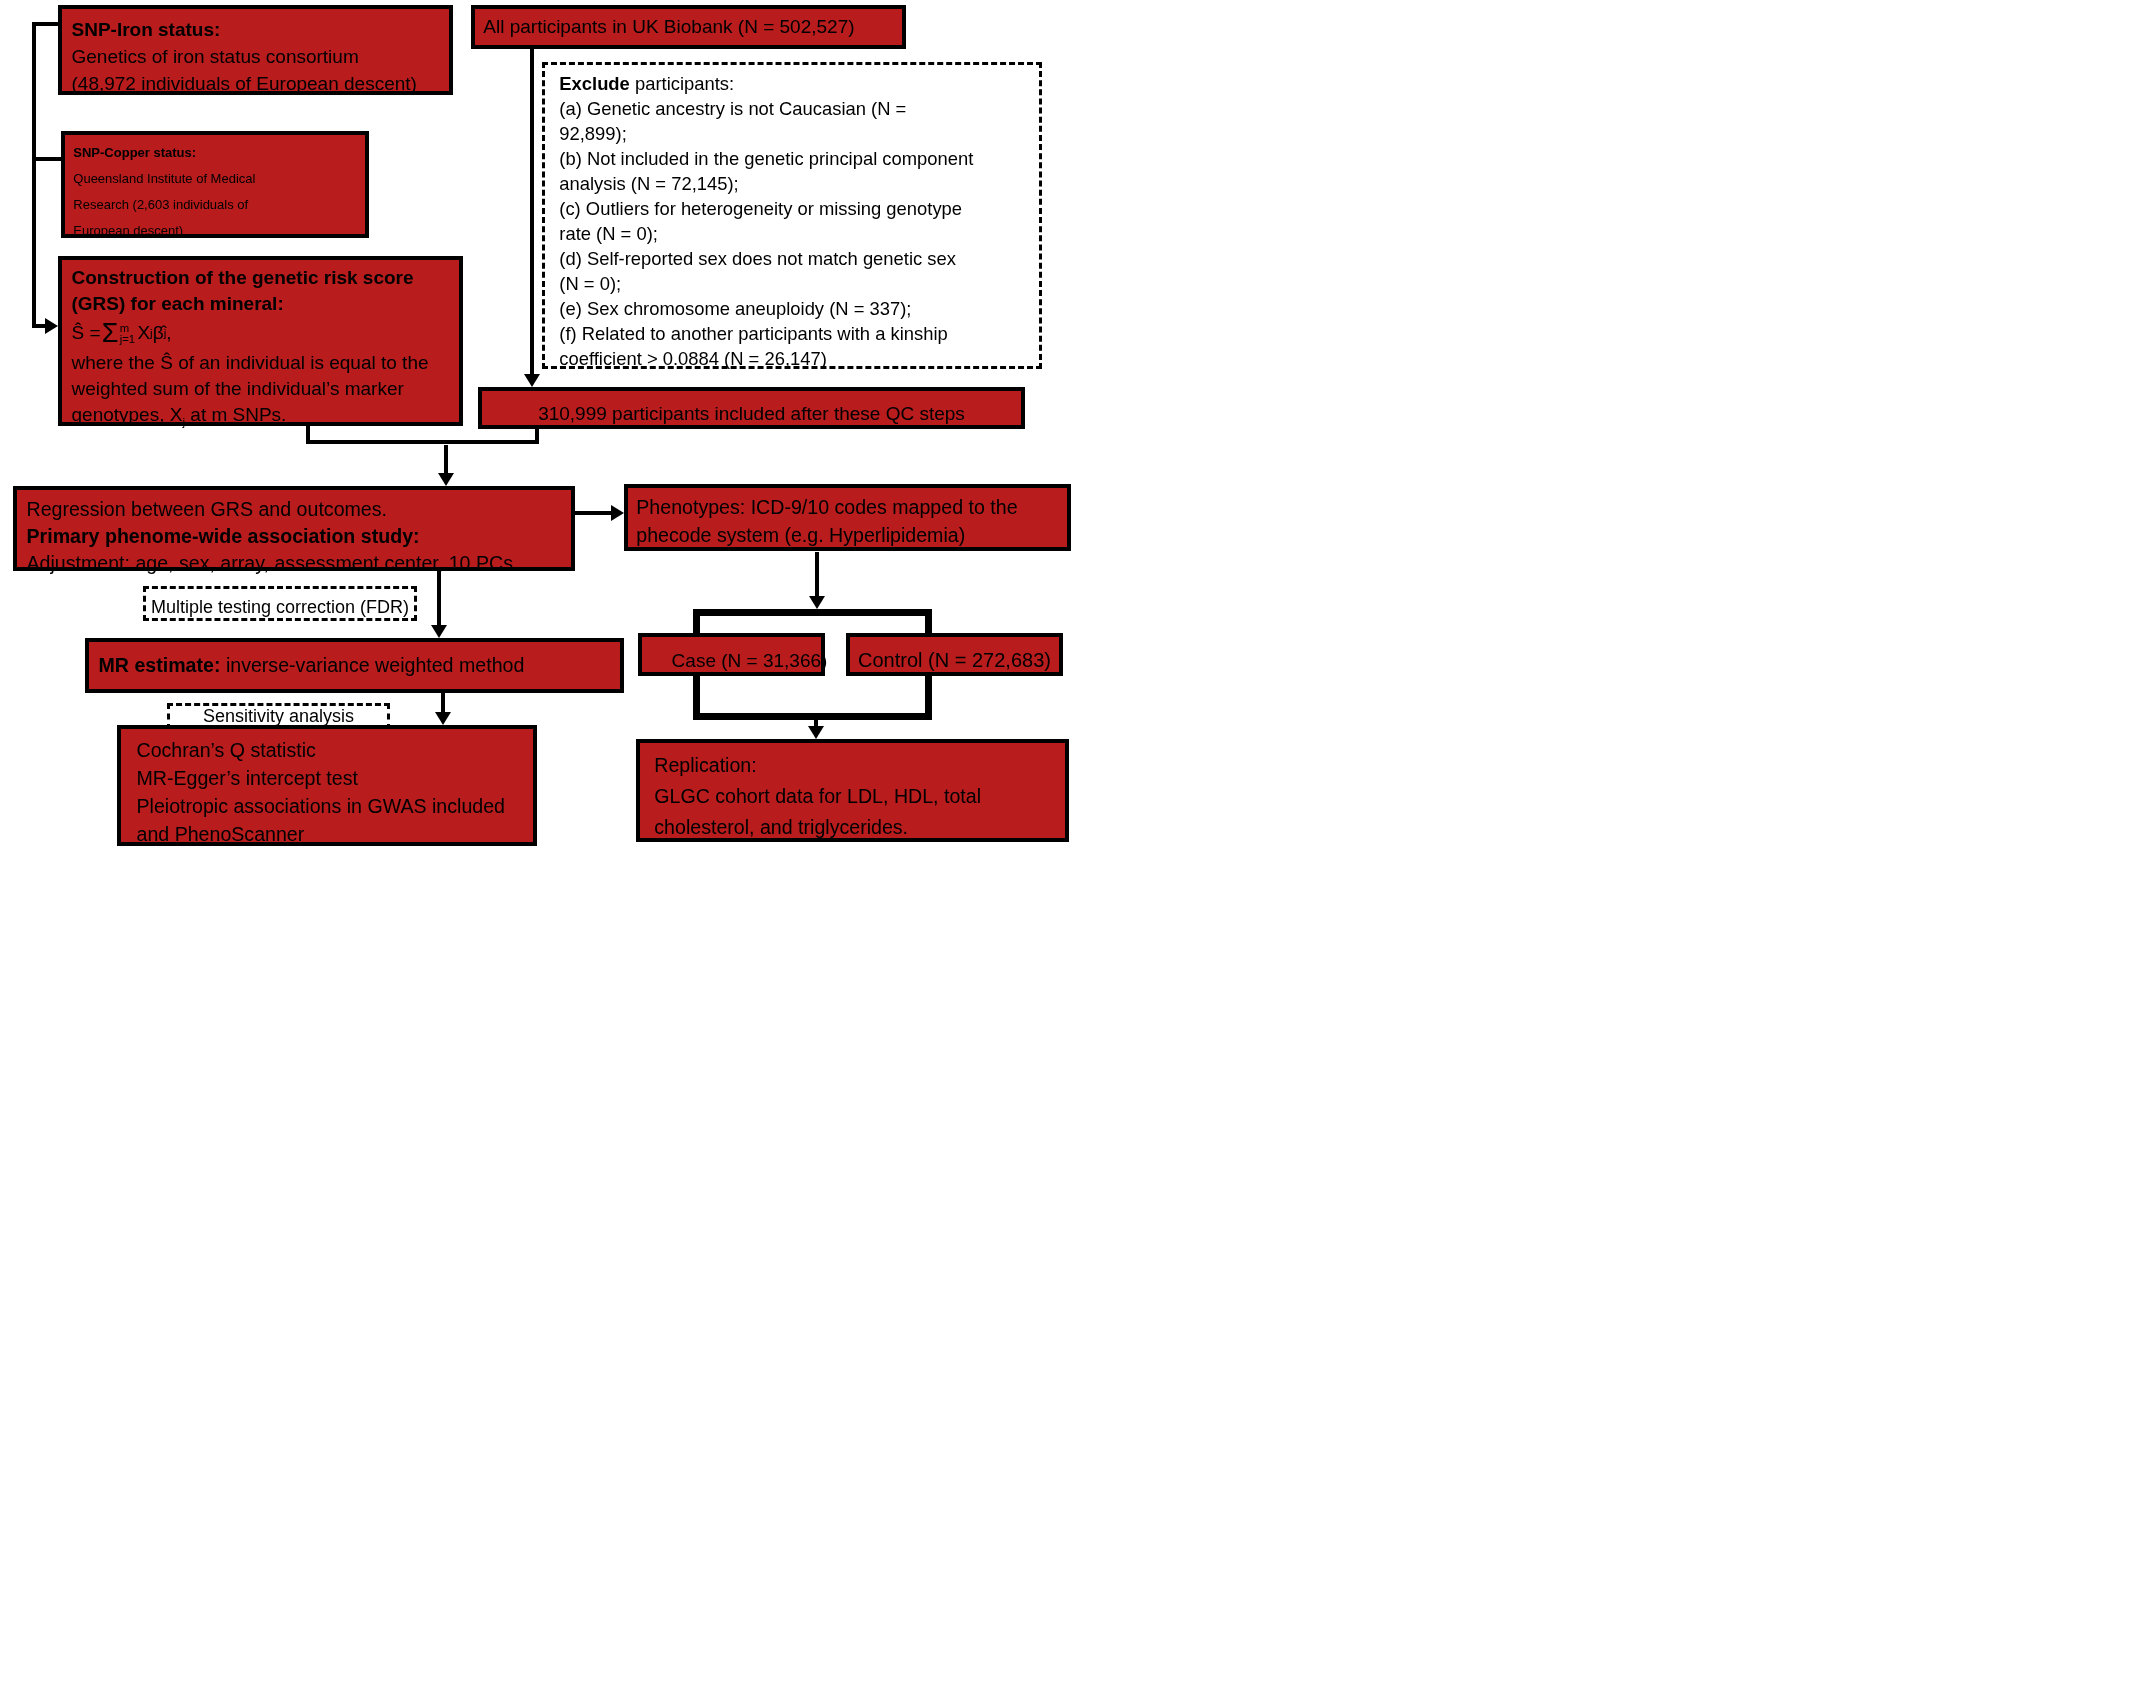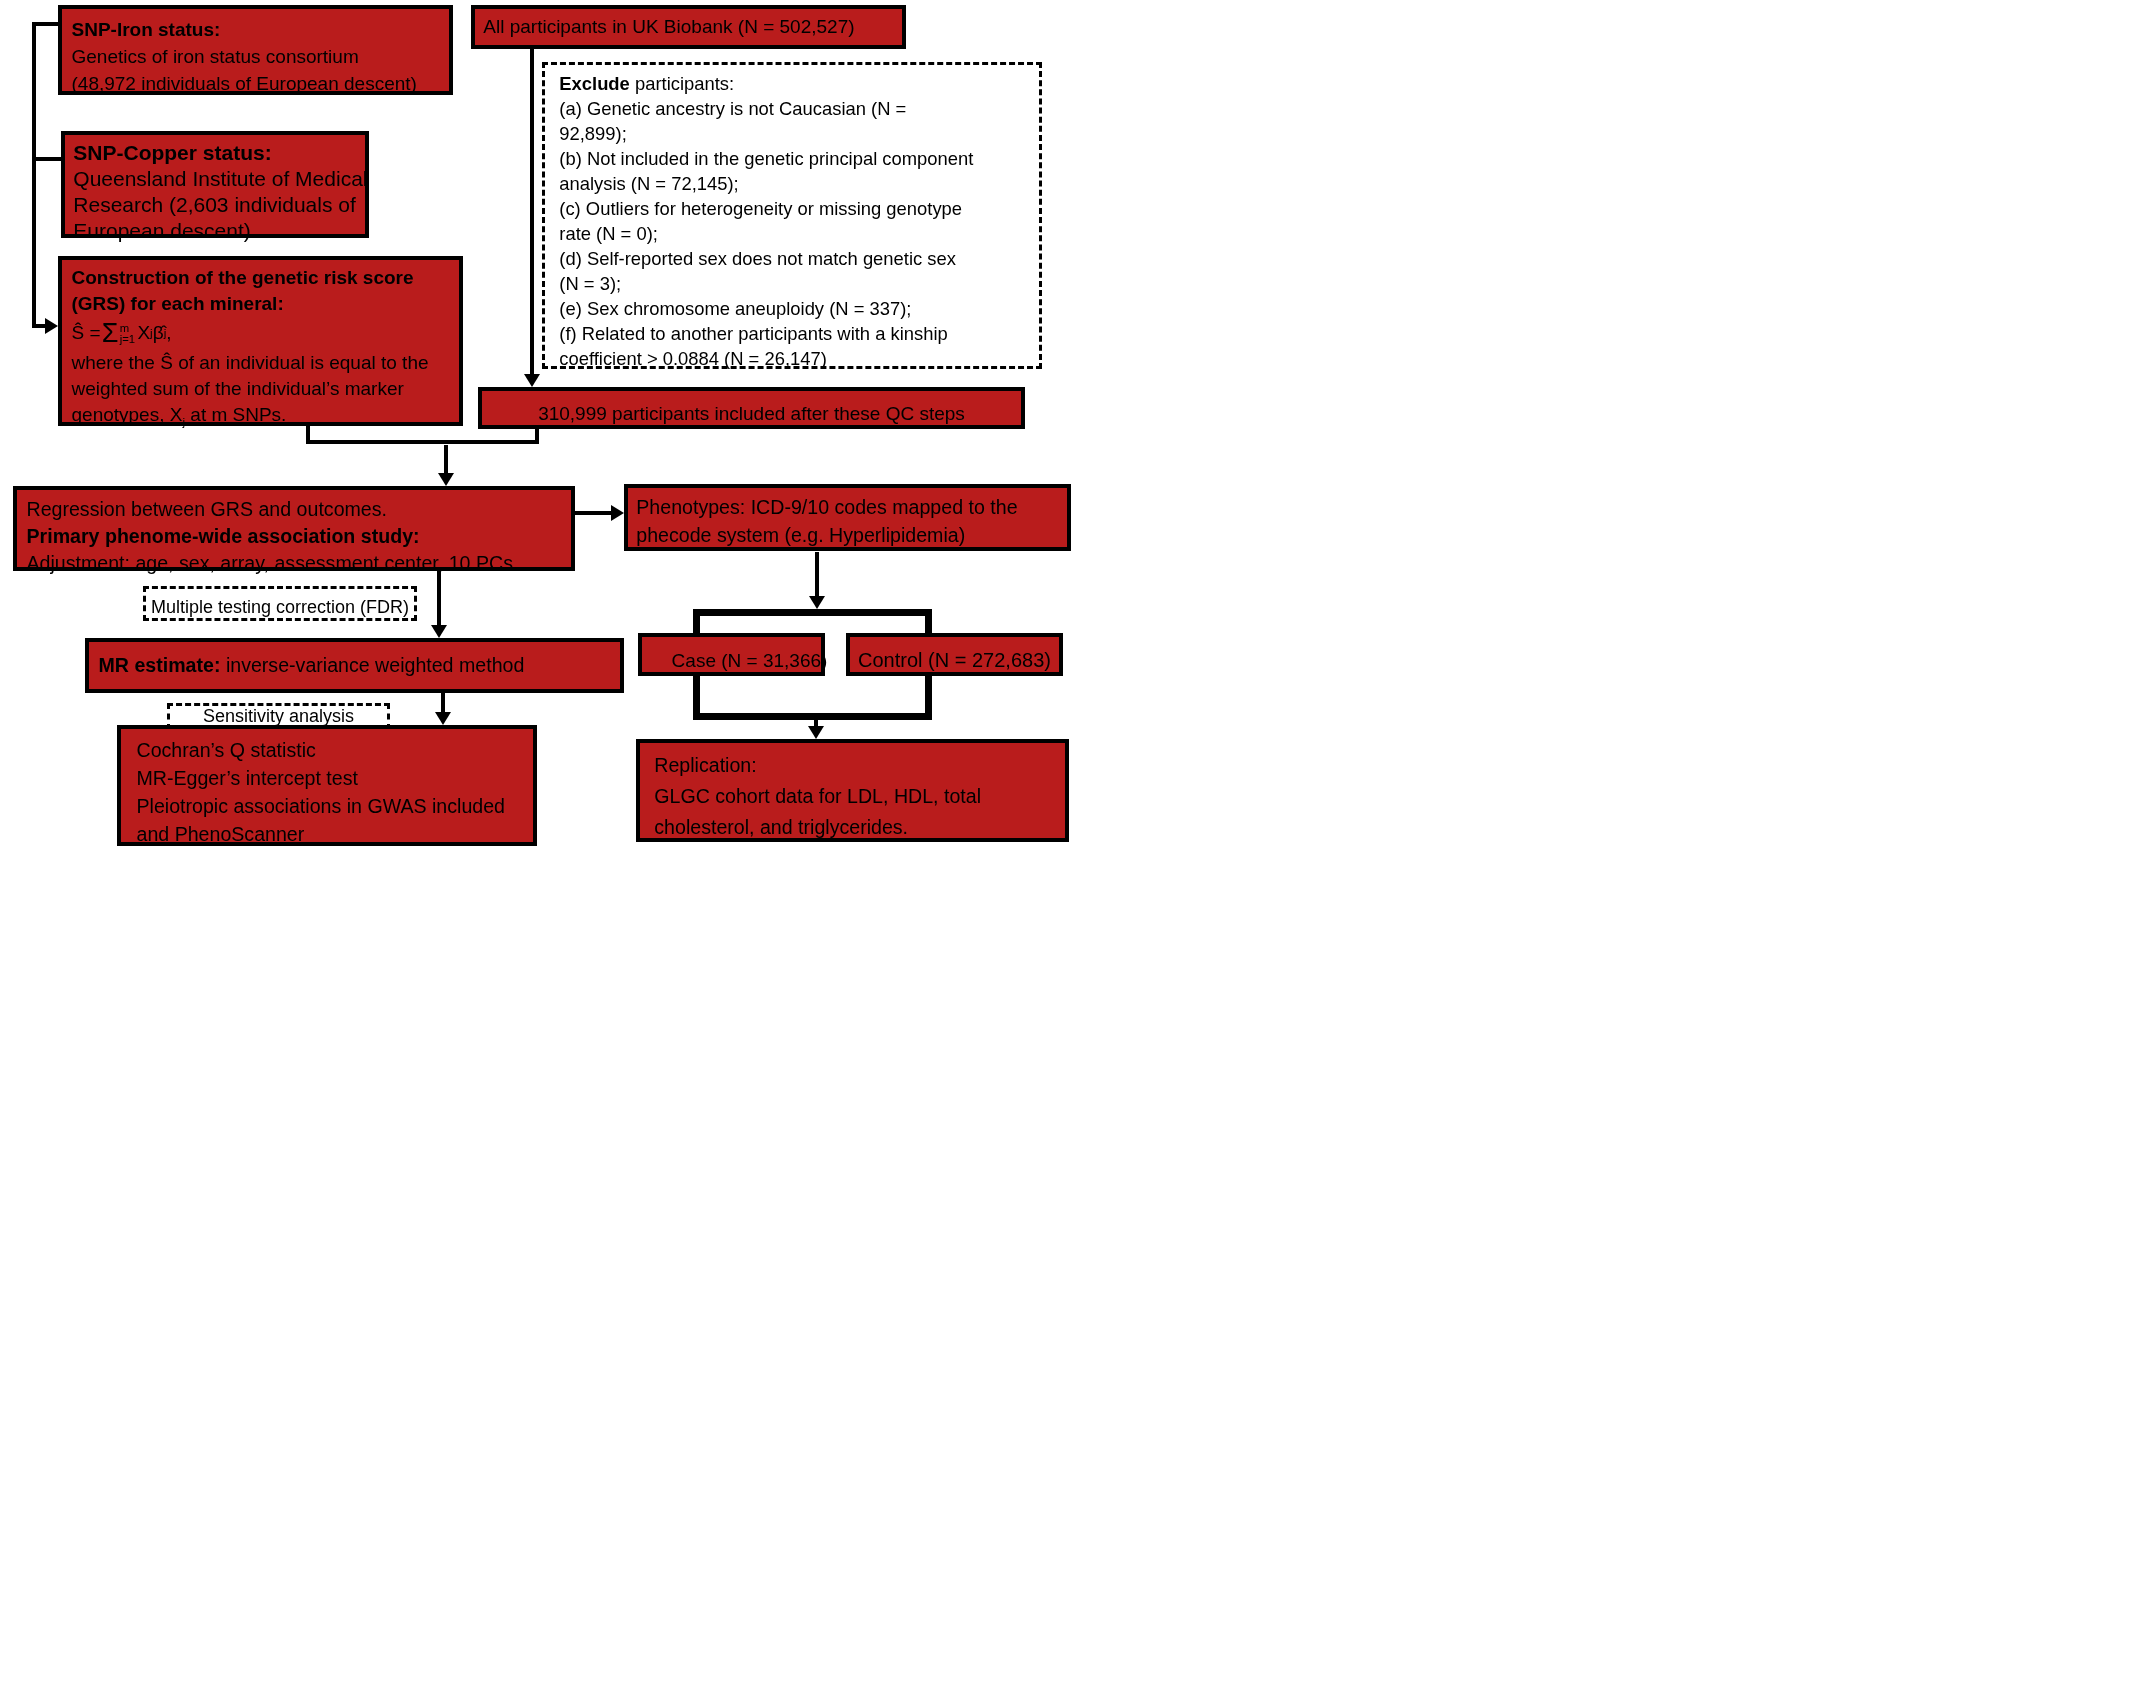--- a/index.html
+++ b/index.html
@@ -35,21 +35,21 @@
     position:absolute;width:0;height:0;
     border-top:8.3px solid transparent;
     border-bottom:8.3px solid transparent;
     border-left:13.7px solid #000;
   }
   .center-flex{display:flex;align-items:flex-end;justify-content:center;text-align:center;}
   .left-flex{display:flex;align-items:center;justify-content:flex-start;}
 
   
   #snp-iron{left:58px;top:4.8px;width:395px;height:90px;padding:7.1px 0 0 9.5px;font-size:19px;line-height:27px;}
-  #snp-copper{left:61px;top:131px;width:308px;height:107px;padding:4.8px 0 0 8.3px;font-size:21px;line-height:26px;}
+  #snp-copper{left:61px;top:131px;width:308px;height:107px;padding:4.8px 0 0 8.3px;font-size:13px;line-height:26px;}
   #construction{left:58px;top:256px;width:405px;height:170px;padding:4.8px 0 0 9.5px;font-size:19px;line-height:26px;}
   #all-participants{left:471px;top:5.4px;width:435px;height:44px;padding-left:8.3px;font-size:19px;}
   #exclude{left:542px;top:62px;width:500px;height:307px;padding:6px 0 0 14.3px;font-size:18.4px;line-height:25px;}
   #qc{left:478px;top:387px;width:547px;height:42px;font-size:19px;}
   #primary{left:13px;top:486px;width:562px;height:85px;padding:6px 0 0 9.5px;font-size:19.6px;line-height:27px;}
   #phenotypes{left:624px;top:484px;width:447px;height:67px;padding:4.8px 0 0 8.3px;font-size:19.6px;line-height:28.6px;}
   #fdr{left:143px;top:586px;width:274px;height:35px;font-size:18px;}
   #mr{left:85px;top:638px;width:539px;height:55px;padding-left:9.5px;font-size:19.6px;}
   #sensitivity{left:167px;top:703px;width:223px;height:27px;font-size:18px;}
   #cochran{left:117px;top:725px;width:420px;height:121px;padding:7.1px 0 0 15.5px;font-size:19.6px;line-height:28px;}
@@ -147,21 +147,21 @@
 
   <div class="dashedbox" id="exclude">
     <div class="line"><span class="b">Exclude</span><span> participants:</span></div>
     <div class="line">(a) Genetic ancestry is not Caucasian (N =</div>
     <div class="line">92,899);</div>
     <div class="line">(b) Not included in the genetic principal component</div>
     <div class="line">analysis (N = 72,145);</div>
     <div class="line">(c) Outliers for heterogeneity or missing genotype</div>
     <div class="line">rate (N = 0);</div>
     <div class="line">(d) Self-reported sex does not match genetic sex</div>
-    <div class="line">(N = 3);</div>
+    <div class="line">(N = 0);</div>
     <div class="line">(e) Sex chromosome aneuploidy (N = 337);</div>
     <div class="line">(f)  Related to another participants with a kinship</div>
     <div class="line">coefficient &gt; 0.0884 (N = 26,147)</div>
   </div>
 
   <div class="box center-flex" id="qc">
     <span class="line">310,999 participants included after these QC steps</span>
   </div>
 
   <div class="vline" id="merge-left-v"></div>

